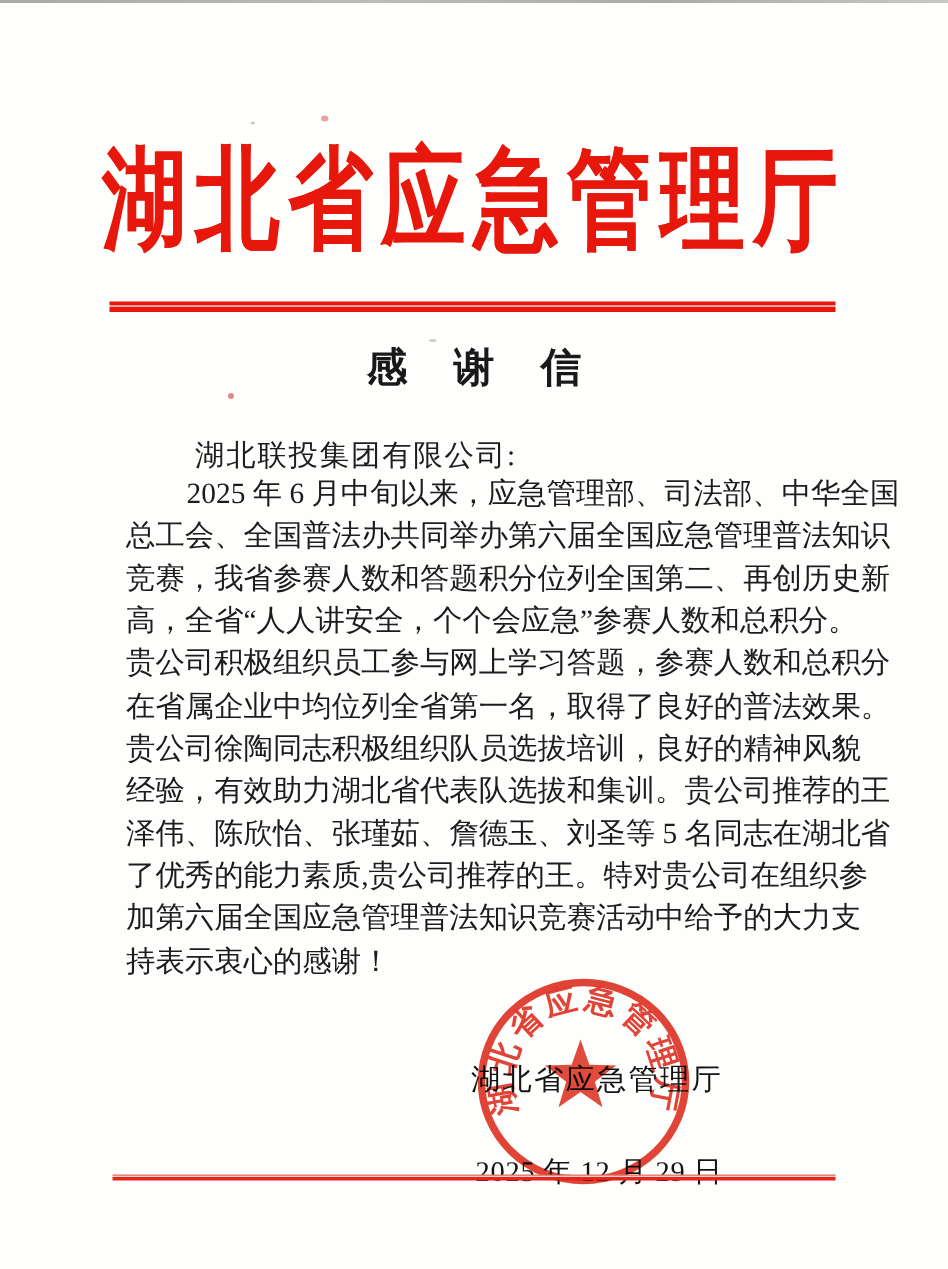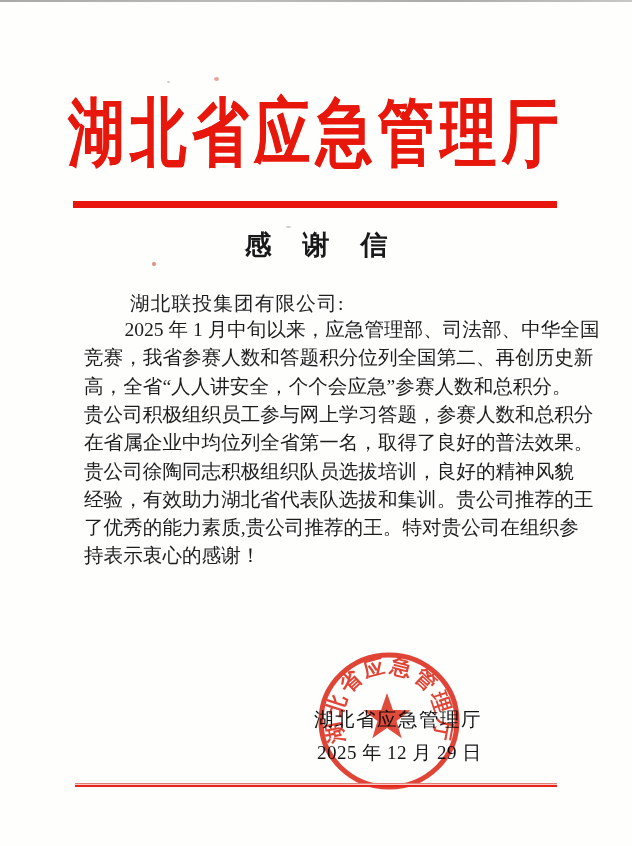--- a/index.html
+++ b/index.html
@@ -78,21 +78,21 @@
   .body-line.first { text-indent: 2.06em; }
   .body-line.last { text-align-last: left; white-space: normal; font-family: Liberation Mono, monospace; }
 
   .signature {
     position: absolute; top: 706px; left: 314px;
     font-size: 19.5px; letter-spacing: 1.5px;
     color: #141414;
     white-space: nowrap;
   }
   .date {
-    position: absolute; top: 740px; left: 317px;
+    position: absolute; top: 768px; left: 317px;
     font-size: 19px; letter-spacing: 0.5px;
     color: #141414;
     white-space: nowrap;
   }
 
   
   .seal {
     position: absolute; left: 316px; top: 650px;
     width: 148px; height: 144px;
     mix-blend-mode: multiply;
@@ -128,28 +128,31 @@
 
   <div class="letterhead">湖北省应急管理厅</div>
 
   <div class="head-rule"></div>
 
   <h1 class="letter-title">感谢信</h1>
 
   <div class="salutation">湖北联投集团有限公司:</div>
 
   <div class="body-text" id="body-text">
-      <div class="body-line first">2025 年 1 月中旬以来，应急管理部、司法部、中华全国</div>
+      <div class="body-line first">2025 年 6 月中旬以来，应急管理部、司法部、中华全国</div>
+      <div class="body-line">总工会、全国普法办共同举办第六届全国应急管理普法知识</div>
       <div class="body-line">竞赛，我省参赛人数和答题积分位列全国第二、再创历史新</div>
       <div class="body-line">高，全省“人人讲安全，个个会应急”参赛人数和总积分。</div>
       <div class="body-line">贵公司积极组织员工参与网上学习答题，参赛人数和总积分</div>
       <div class="body-line">在省属企业中均位列全省第一名，取得了良好的普法效果。</div>
       <div class="body-line">贵公司徐陶同志积极组织队员选拔培训，良好的精神风貌</div>
       <div class="body-line">经验，有效助力湖北省代表队选拔和集训。贵公司推荐的王</div>
+      <div class="body-line">泽伟、陈欣怡、张瑾茹、詹德玉、刘圣等 5 名同志在湖北省</div>
       <div class="body-line">了优秀的能力素质,贵公司推荐的王。特对贵公司在组织参</div>
+      <div class="body-line">加第六届全国应急管理普法知识竞赛活动中给予的大力支</div>
       <div class="body-line last">持表示衷心的感谢！</div>
     </div>
 
   <div class="signature">湖北省应急管理厅</div>
 
   <div class="date">2025 年 12 月 29 日</div>
 
   <svg class="seal" viewBox="0 0 148 144" aria-hidden="true">
     <ellipse class="ring" cx="73" cy="71" rx="68" ry="66"></ellipse>
     <polygon class="star" points="71,43 65.1,59.9 47.2,60.3 61.5,71.1 56.3,88.2 71,78 85.7,88.2 80.5,71.1 94.8,60.3 76.9,59.9"></polygon>

